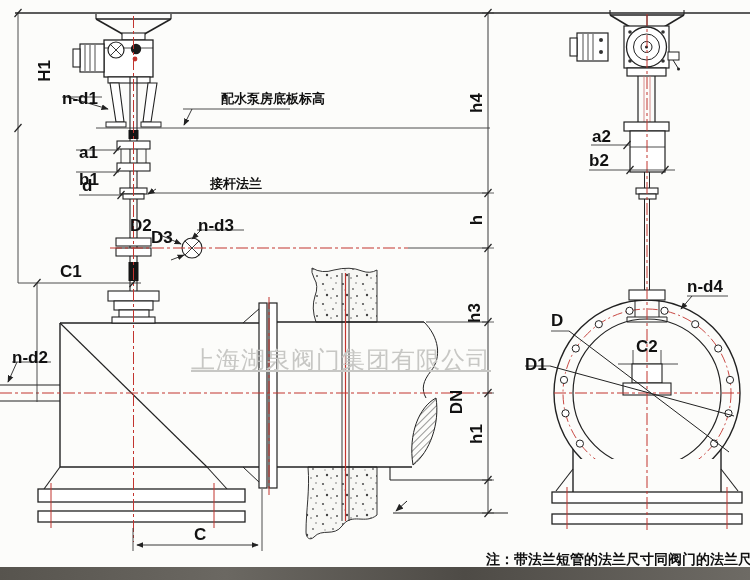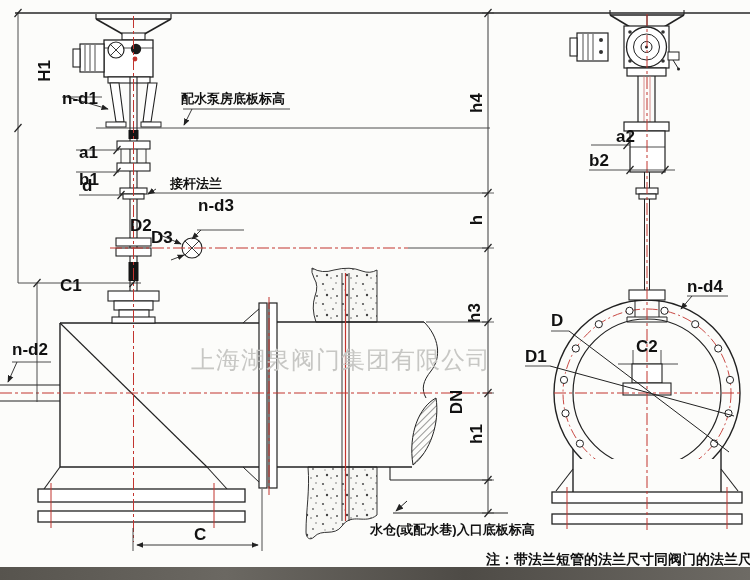--- a/index.html
+++ b/index.html
@@ -1,26 +1,26 @@
 <!DOCTYPE html>
 <html><head>
 <meta charset="utf-8">
 <style>
   html,body{margin:0;padding:0;background:#e9e9e9;}
   .stage{position:relative;width:750px;height:580px;background:#fcfcfa;overflow:hidden;
          font-family:"Liberation Sans",sans-serif;}
   svg{position:absolute;left:0;top:0;}
   .lbl{position:absolute;font:bold 17px "Liberation Sans",sans-serif;color:#111;
        white-space:nowrap;line-height:1;z-index:5;}
-  .cjk{font:bold 13px "Liberation Sans",sans-serif;}
+  .cjk{font:bold 13px "Liberation Sans",sans-serif;margin-left:40px;}
   .rot{transform:translate(-50%,-50%) rotate(-90deg);}
   .title{position:absolute;left:205px;top:137px;font:bold 38px "Liberation Sans",sans-serif;
          color:#d81e10;letter-spacing:1px;white-space:nowrap;z-index:6;}
   .watermark{position:absolute;left:191px;top:344px;font:normal 24px "Liberation Sans",sans-serif;
-             color:#c7c7c4;letter-spacing:1px;white-space:nowrap;z-index:1;}
+             color:#c7c7c4;letter-spacing:1px;white-space:nowrap;z-index:1;text-decoration:underline;}
   .note{position:absolute;left:486px;top:551px;font:bold 14px "Liberation Sans",sans-serif;
         color:#101010;white-space:nowrap;z-index:5;}
   .band{position:absolute;left:0;top:567px;width:750px;height:13px;z-index:7;
         background:linear-gradient(90deg,#57544e,#6b6862 30%,#4e4b46 62%,#6e6b65);}
 </style>
 </head>
 <body>
 
 <div class="stage">
 
@@ -326,35 +326,34 @@
   </svg>
 
   <div class="lbl rot" style="left:44px;top:71px">H1</div>
   <div class="lbl" style="left:62px;top:90px">n-d1</div>
   <div class="lbl" style="left:79px;top:144px">a1</div>
   <div class="lbl" style="left:79px;top:171px">b1</div>
   <div class="lbl" style="left:82px;top:177px">d</div>
   <div class="lbl cjk" style="left:181px;top:90px">配水泵房底板标高</div>
   <div class="lbl cjk" style="left:170px;top:175px">接杆法兰</div>
   <div class="lbl" style="left:130px;top:217px">D2</div>
-  <div class="lbl" style="left:198px;top:197px">n-d3</div>
+  <div class="lbl" style="left:198px;top:217px">n-d3</div>
   <div class="lbl" style="left:151px;top:229px">D3</div>
-  <div class="lbl" style="left:60px;top:277px">C1</div>
-  <div class="lbl" style="left:12px;top:341px">n-d2</div>
+  <div class="lbl" style="left:60px;top:263px">C1</div>
+  <div class="lbl" style="left:12px;top:349px">n-d2</div>
   <div class="lbl" style="left:194px;top:526px">C</div>
-  <div class="lbl cjk" style="left:370px;top:521px">水仓(或配水巷)入口底板标高</div>
 
   <div class="lbl rot" style="left:476px;top:103px">h4</div>
   <div class="lbl rot" style="left:476px;top:220px">h</div>
   <div class="lbl rot" style="left:474px;top:313px">h3</div>
   <div class="lbl rot" style="left:456px;top:402px">DN</div>
   <div class="lbl rot" style="left:476px;top:434px">h1</div>
 
-  <div class="lbl" style="left:616px;top:128px">a2</div>
+  <div class="lbl" style="left:592px;top:128px">a2</div>
   <div class="lbl" style="left:589px;top:152px">b2</div>
   <div class="lbl" style="left:551px;top:312px">D</div>
-  <div class="lbl" style="left:525px;top:348px">D1</div>
+  <div class="lbl" style="left:525px;top:356px">D1</div>
   <div class="lbl" style="left:636px;top:338px">C2</div>
   <div class="lbl" style="left:687px;top:278px">n-d4</div>
 
   <div class="note">注：带法兰短管的法兰尺寸同阀门的法兰尺寸</div>
   <div class="band"></div>
 </div>
 
 </body></html>

